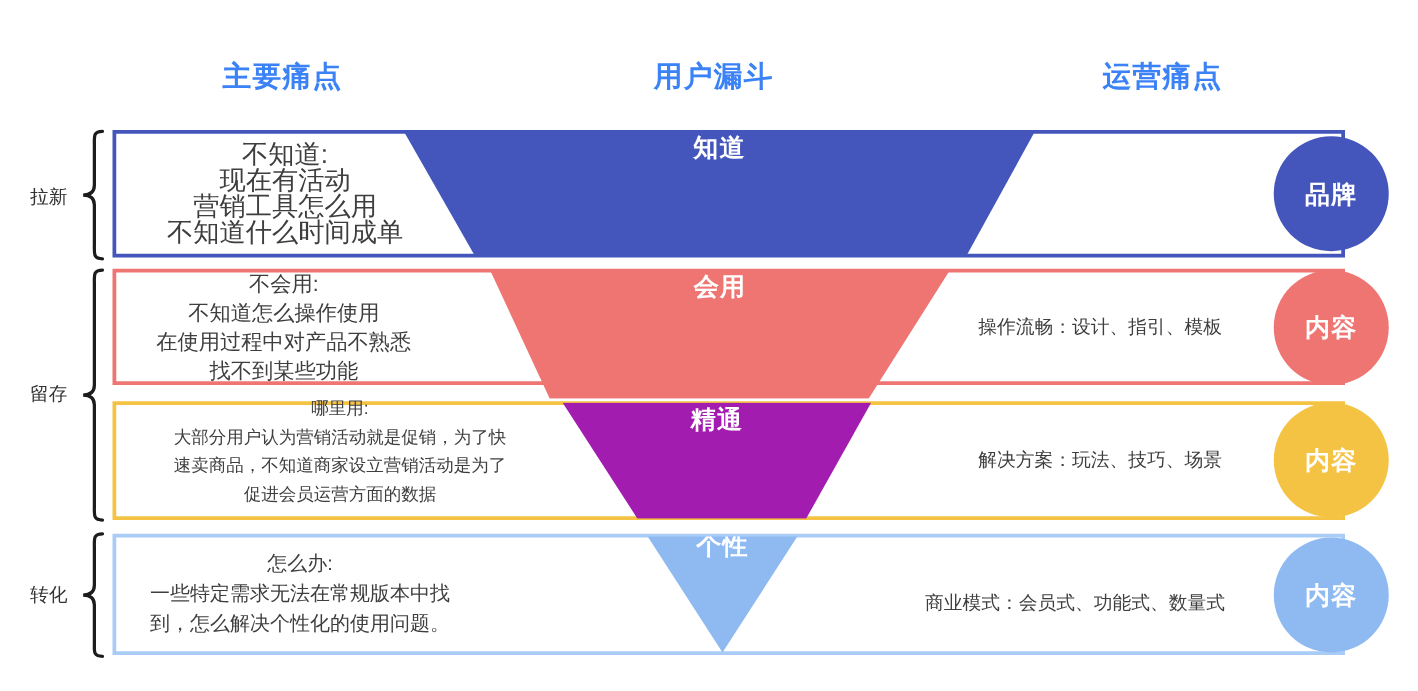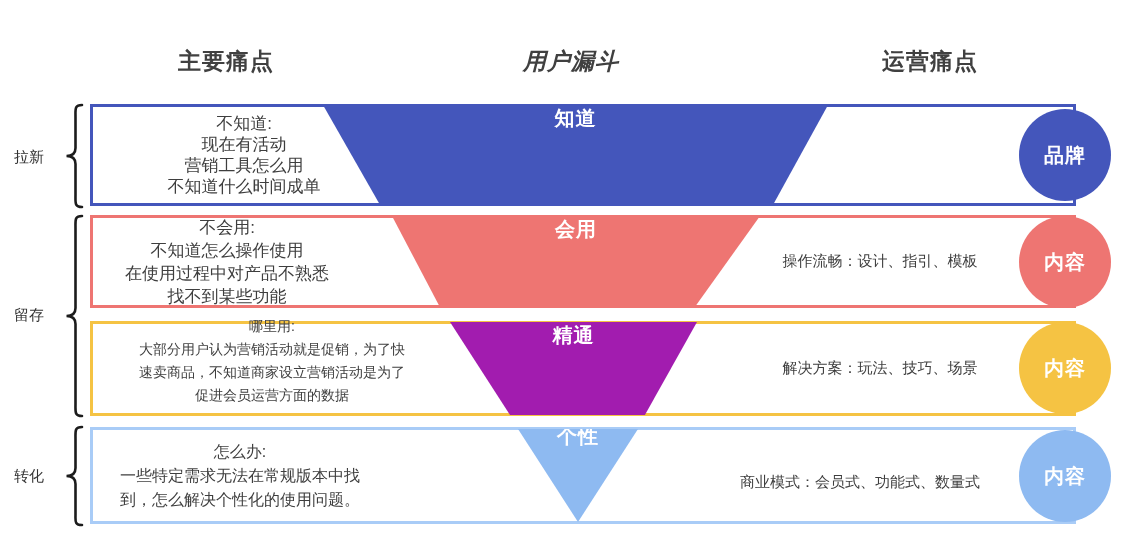--- a/index.html
+++ b/index.html
@@ -3,51 +3,51 @@
 <meta charset="utf-8">
 <style>
   html,body{margin:0;padding:0;background:#ffffff;}
   #canvas{
     position:relative;width:1134px;height:553px;background:#ffffff;overflow:hidden;
     font-family:"Liberation Sans","DejaVu Sans",sans-serif;
   }
   
   .col-header{
     position:absolute;top:46px;width:220px;text-align:center;
-    font-size:23px;font-weight:bold;color:#404040;letter-spacing:1px;
+    font-size:23px;font-weight:bold;color:#3b82f6;letter-spacing:1px;
   }
   #hdr-left{left:116px;}
-  #hdr-center{left:461px;font-style:italic;}
+  #hdr-center{left:461px;}
   #hdr-right{left:820px;}
 
   
   .row-box{position:absolute;left:90px;width:986px;background:#fff;box-sizing:border-box;z-index:1;}
   #row1{top:104px;height:102px;border:3px solid #4456BB;}
   #row2{top:215px;height:93px;border:3px solid #EE7572;}
   #row3{top:321px;height:95px;border:3px solid #F5C343;}
   #row4{top:427px;height:97px;border:3px solid #A9CCF7;}
 
   
   .pain{
     position:absolute;z-index:2;display:flex;align-items:center;justify-content:center;
     text-align:center;color:#3E3E3E;white-space:pre-line;
   }
-  #pain1{left:93px;top:104px;width:270px;height:102px;font-size:17px;line-height:21px;margin-left:16px;}
+  #pain1{left:93px;top:104px;width:270px;height:102px;font-size:21px;line-height:21px;}
   #pain2{left:93px;top:215px;width:268px;height:93px;font-size:17px;line-height:23px;}
   #pain3{left:88px;top:321px;width:296px;height:79px;font-size:14px;line-height:23px;margin-left:36px;}
   #pain4{left:95px;top:427px;width:290px;height:97px;font-size:16px;line-height:24px;}
 
   
   .funnel-seg{
     position:absolute;z-index:2;display:flex;align-items:flex-start;justify-content:center;
     color:#ffffff;font-weight:bold;font-size:20px;letter-spacing:1px;
   }
   #seg1{left:323px;top:105px;width:505px;height:100px;background:#4456BB;
         clip-path:polygon(0 0,100% 0,89.1% 100%,11.3% 100%);}
-  #seg2{left:392px;top:216px;width:368px;height:91px;background:#EE7572;
+  #seg2{left:392px;top:216px;width:368px;height:103px;background:#EE7572;
         clip-path:polygon(0 0,100% 0,82.3% 100%,13% 100%);font-family:Liberation Mono, monospace;}
   #seg3{left:450px;top:322px;width:247px;height:93px;background:#a21caf;
         clip-path:polygon(0 0,100% 0,78.9% 100%,24.3% 100%);}
   #seg4{left:518px;top:429px;width:120px;height:93px;background:#8EBAF1;
         clip-path:polygon(0 0,100% 0,50% 100%);}
   #seg4 .seg-label{margin-top:-6px;}
 
   
   .ops-text{
     position:absolute;z-index:2;display:flex;align-items:center;justify-content:center;
@@ -68,21 +68,21 @@
   #circle2{top:216px;background:#EE7572;}
   #circle3{top:322px;background:#F5C343;}
   #circle4{top:430px;background:#8EBAF1;}
 
   
   .brace{position:absolute;left:63px;z-index:1;}
   #brace1{top:102px;}
   #brace2{top:213px;}
   #brace3{top:424px;}
   .group-label{
-    position:absolute;left:8px;width:36px;text-align:right;
+    position:absolute;left:24px;width:36px;text-align:left;
     font-size:15px;color:#333333;z-index:2;
   }
   #glabel1{top:148px;}
   #glabel2{top:306px;}
   #glabel3{top:467px;}
 
   
   #watermark{
     position:absolute;right:2px;top:504px;z-index:5;
     font-size:27px;font-weight:bold;color:#ffffff;letter-spacing:0;

